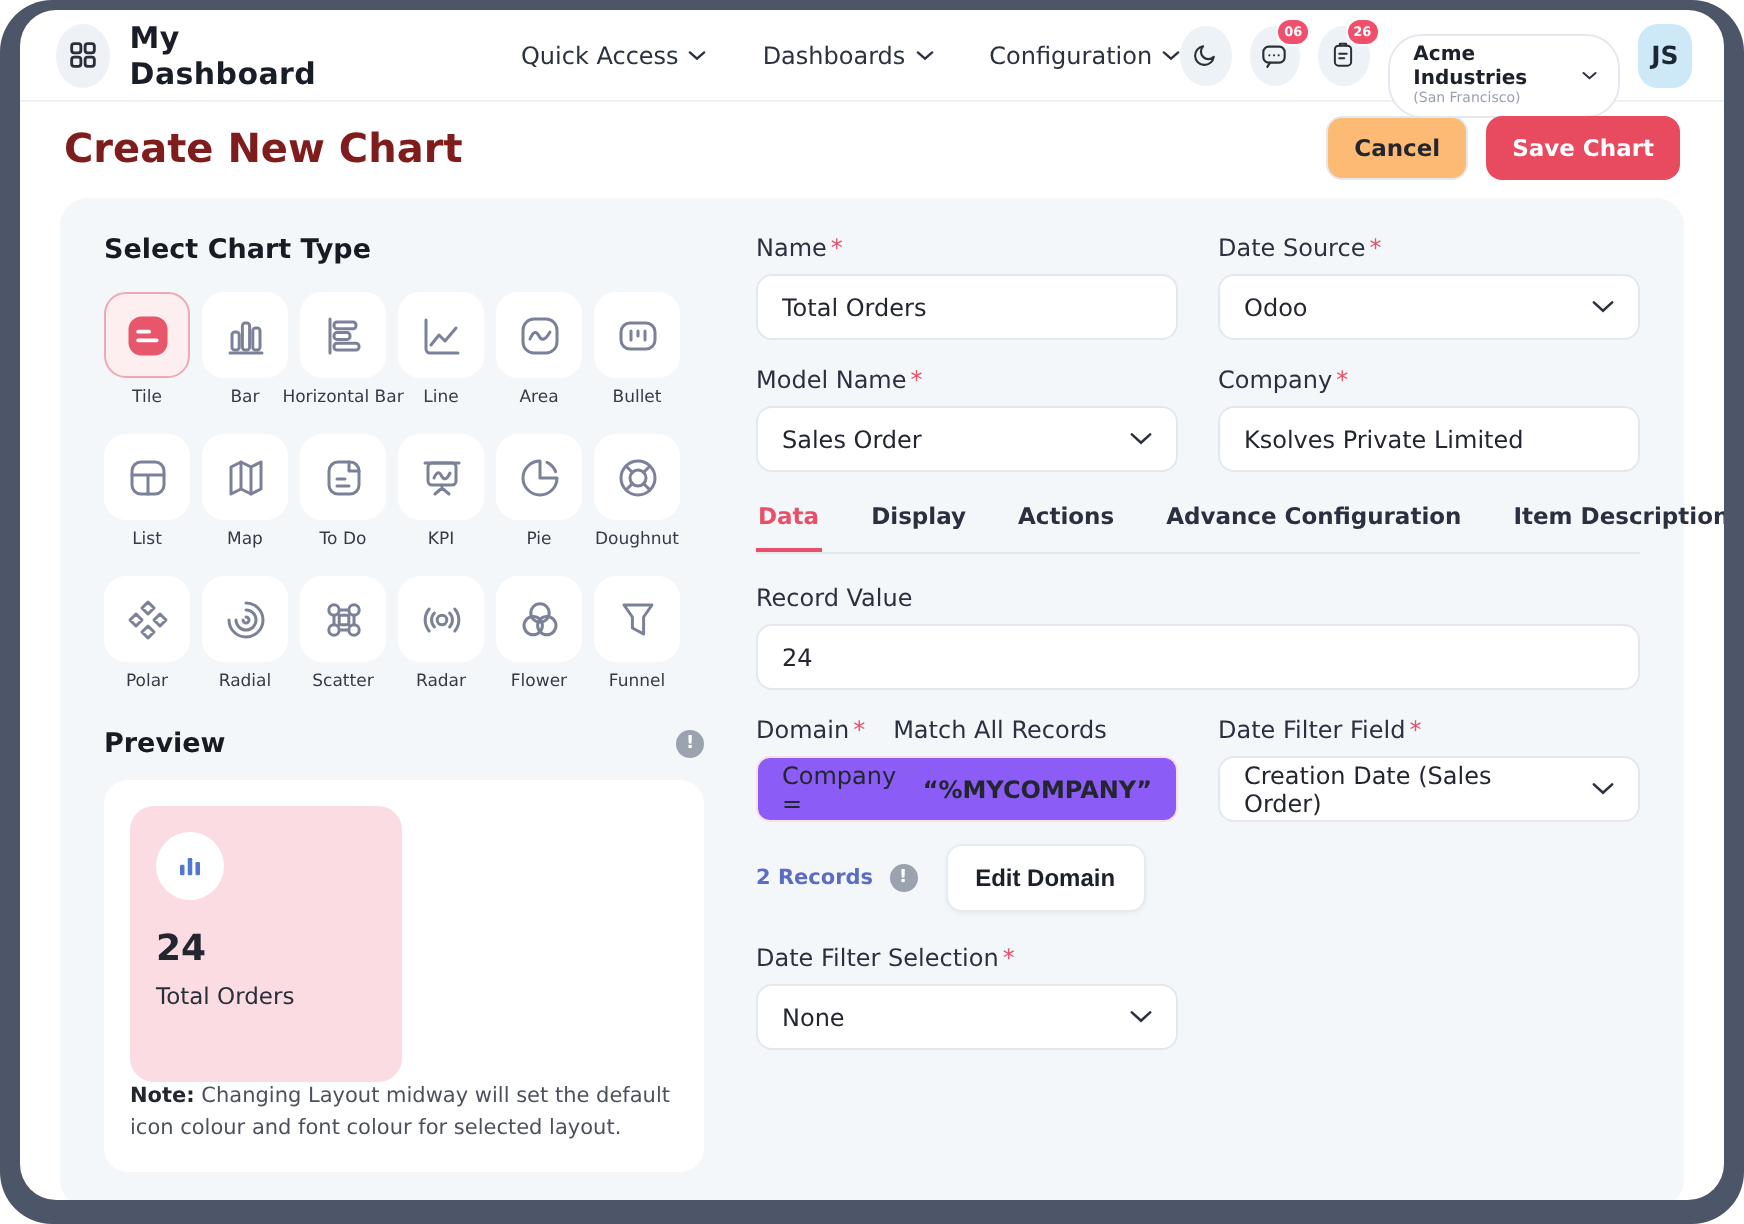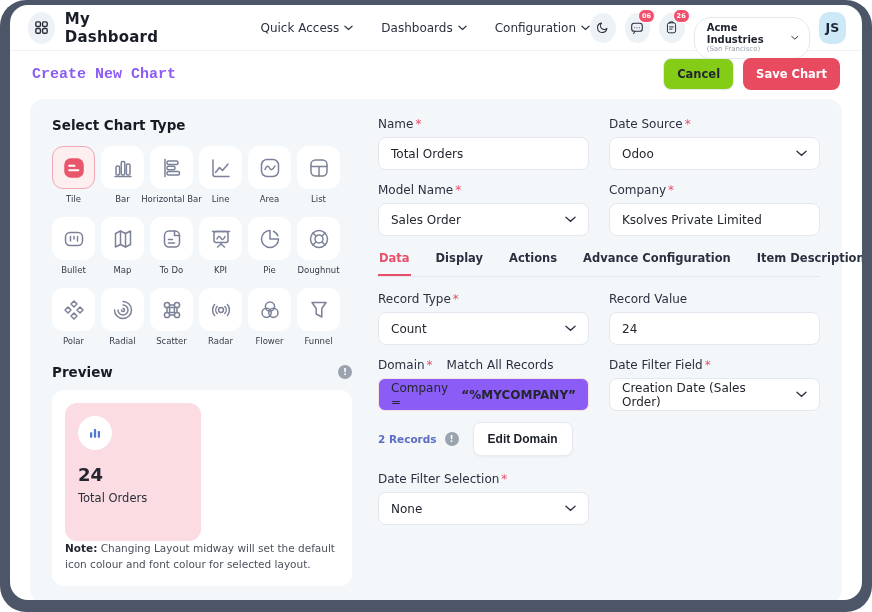--- a/index.html
+++ b/index.html
@@ -17,24 +17,24 @@
   .nav-right { margin-left:auto; display:flex; align-items:center; gap:9px; }
   .icon-btn { width:30px; height:30px; border-radius:50%; background:#edf2f7; display:flex; align-items:center; justify-content:center; position:relative; cursor:pointer; }
   .badge { position:absolute; top:-4px; right:-5px; min-width:14px; height:14px; border-radius:8px; background:#f0506b; color:#fff; font-size:6.5px; font-weight:700; display:flex; align-items:center; justify-content:center; padding:0 3px; border:1.5px solid #fff; }
   .company-pill { display:flex; align-items:center; gap:8px; border:1px solid #e4e9ef; border-radius:17px; background:#fff; padding:4px 10px 4px 12px; cursor:pointer;margin-top:21px; }
   .company-name { font-size:10px; font-weight:700; color:#1d212c; line-height:1.15; }
   .company-loc { font-size:7px; color:#9aa1ad; line-height:1.2; }
   .avatar { width:32px; height:32px; border-radius:10px; background:#cde8f7; color:#1d2733; font-size:12.5px; font-weight:700; display:flex; align-items:center; justify-content:center; cursor:pointer; }
 
   
   .subheader { height:46px; display:flex; align-items:center; padding:0 22px; flex:none; }
-  .page-title { font-size:15px; font-weight:700; color:#8b5cf6;font-family:Liberation Mono, monospace; }
+  .page-title { font-size:20px; font-weight:700; color:#7f1d1d; }
   .head-actions { margin-left:auto; display:flex; gap:9px; }
   .btn { border-radius:8px; font-size:11.5px; font-weight:600; padding:8px 13px; cursor:pointer; font-family:inherit; }
-  .btn-cancel { background:#84cc16; color:#23262f; border:1px solid #e4e8ee; }
+  .btn-cancel { background:#fdba74; color:#23262f; border:1px solid #e4e8ee; }
   .btn-save { background:#e84a5f; color:#fff; border:none; }
 
   
   .main { flex:1; padding:2px 20px 14px 20px; }
   .panel { background:#f4f7fa; border-radius:14px; height:100%; padding:18px 22px; display:flex; gap:26px; }
 
   
   .left-col { width:300px; flex:none; }
   .sec-title { font-size:13.5px; font-weight:700; color:#171b24; margin-bottom:13px; }
   .type-grid { display:grid; grid-template-columns:repeat(6,43px); gap:13px 6px; }
@@ -216,35 +216,35 @@
                   <svg width="24" height="24" viewBox="0 0 24 24" class="tico">
                     <rect x="3.5" y="3.5" width="17" height="17" rx="5.5"></rect>
                     <path d="M7 13.5c1.5-3.5 3-4.5 4.5-1.5s3.5 1.5 5.5-2"></path>
                   </svg>
                 </div>
             <div class="type-label">Area</div>
           </div>
           <div class="type-cell">
             <div class="type-tile">
                   <svg width="24" height="24" viewBox="0 0 24 24" class="tico">
+                    <rect x="3.5" y="5.5" width="17" height="13" rx="4.5"></rect>
+                    <path d="M8.5 9.5v4.5M12 9.5v2.5M15.5 9.5v4.5"></path>
+                  </svg>
+                </div>
+            <div class="type-label">Bullet</div>
+          </div>
+
+          <div class="type-cell">
+            <div class="type-tile">
+                  <svg width="24" height="24" viewBox="0 0 24 24" class="tico">
                     <rect x="4" y="4" width="16" height="16" rx="4.5"></rect>
                     <path d="M4 10.5h16M12 10.5V20"></path>
                   </svg>
                 </div>
             <div class="type-label">List</div>
-          </div>
-
-          <div class="type-cell">
-            <div class="type-tile">
-                  <svg width="24" height="24" viewBox="0 0 24 24" class="tico">
-                    <rect x="3.5" y="5.5" width="17" height="13" rx="4.5"></rect>
-                    <path d="M8.5 9.5v4.5M12 9.5v2.5M15.5 9.5v4.5"></path>
-                  </svg>
-                </div>
-            <div class="type-label">Bullet</div>
           </div>
           <div class="type-cell">
             <div class="type-tile">
                   <svg width="24" height="24" viewBox="0 0 24 24" class="tico">
                     <path d="M4.5 6.5l5-2.5 5 2.5 5-2.5v13.5l-5 2.5-5-2.5-5 2.5z"></path>
                     <path d="M9.5 4v13.5M14.5 6.5V20"></path>
                   </svg>
                 </div>
             <div class="type-label">Map</div>
           </div>
@@ -415,31 +415,20 @@
 
         <div class="tabs">
           <div class="tab active">Data</div>
           <div class="tab">Display</div>
           <div class="tab">Actions</div>
           <div class="tab">Advance Configuration</div>
           <div class="tab">Item Description</div>
         </div>
 
         <div class="field-row">
-          <div class="field">
-            <div class="field-label">
-                  <span><span>Record Type</span><span class="req">*</span></span>
-                </div>
-            <div class="control select">
-                  <span>Count</span>
-                  <svg width="11" height="7" viewBox="0 0 12 7">
-                    <path d="M1 1l5 4.5L11 1" fill="none" stroke="#2c3140" stroke-width="1.4" stroke-linecap="round"></path>
-                  </svg>
-                </div>
-          </div>
           <div class="field">
             <div class="field-label">
                   <span>Record Value</span>
                 </div>
             <input class="control" value="24" style="">
           </div>
         </div>
 
         <div class="field-row" style="margin-bottom:0">
           <div class="field">

